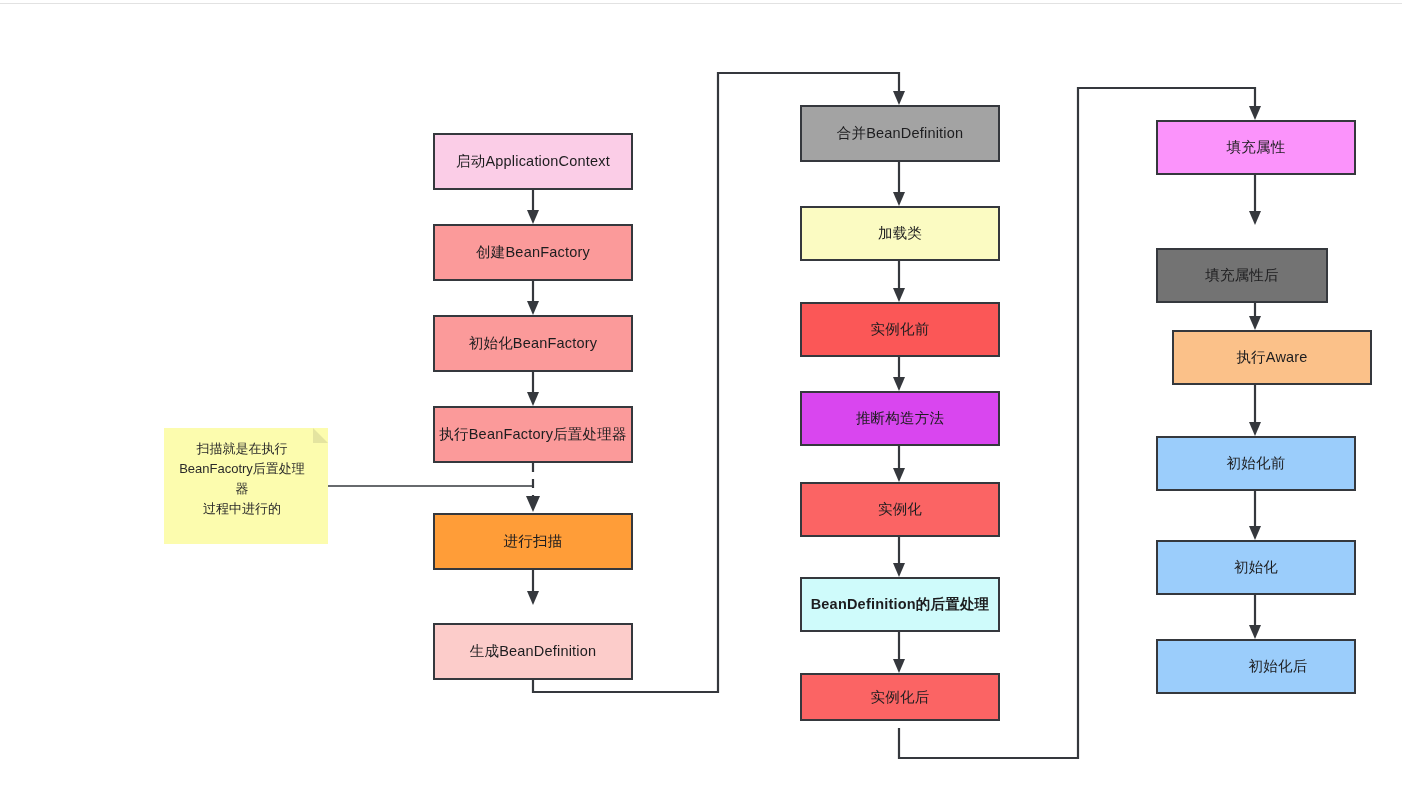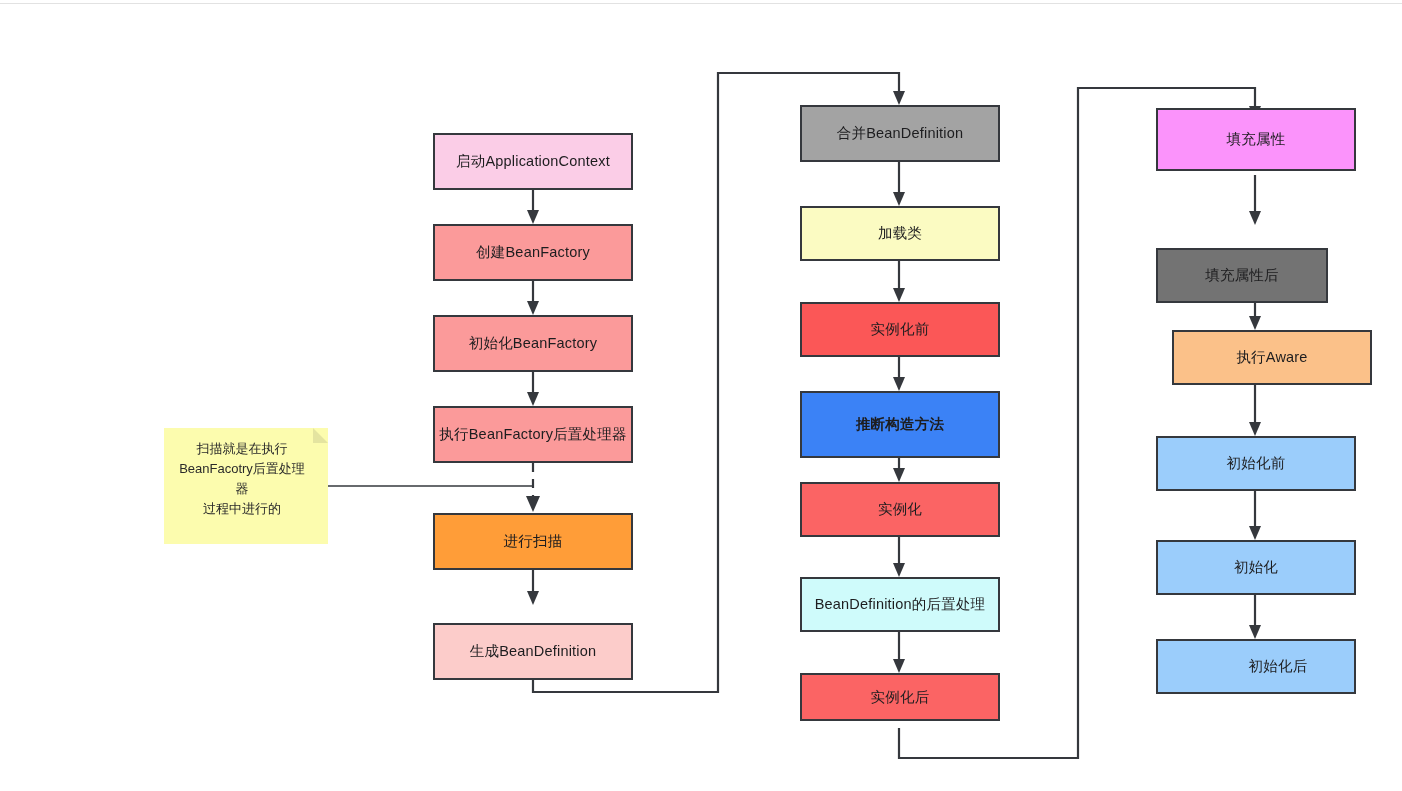--- a/index.html
+++ b/index.html
@@ -190,34 +190,34 @@
 
   <div class="node" style="left:800px; top:105px; width:200px; height:57px; background:#a3a3a3;">
     <span>合并BeanDefinition</span>
   </div>
   <div class="node" style="left:800px; top:206px; width:200px; height:55px; background:#fbfbc2;">
     <span>加载类</span>
   </div>
   <div class="node" style="left:800px; top:302px; width:200px; height:55px; background:#fb5757;">
     <span>实例化前</span>
   </div>
-  <div class="node" style="left:800px; top:391px; width:200px; height:67px; background:#3b82f6;font-weight:bold;">
+  <div class="node" style="left:800px; top:391px; width:200px; height:55px; background:#d946ef;">
     <span>推断构造方法</span>
   </div>
   <div class="node" style="left:800px; top:482px; width:200px; height:55px; background:#fb6464;">
     <span>实例化</span>
   </div>
-  <div class="node" style="left:800px; top:577px; width:200px; height:55px; background:#cffbfb;">
+  <div class="node" style="left:800px; top:577px; width:200px; height:55px; background:#cffbfb;font-weight:bold;">
     <span>BeanDefinition的后置处理</span>
   </div>
   <div class="node" style="left:800px; top:673px; width:200px; height:48px; background:#fb6464;">
     <span>实例化后</span>
   </div>
 
-  <div class="node" style="left:1156px; top:108px; width:200px; height:63px; background:#fb93fb;">
+  <div class="node" style="left:1156px; top:120px; width:200px; height:55px; background:#fb93fb;">
     <span>填充属性</span>
   </div>
   <div class="node" style="left:1156px; top:225px; width:172px; height:55px; background:#737373;margin-top:23px;">
     <span>填充属性后</span>
   </div>
   <div class="node" style="left:1156px; top:330px; width:200px; height:55px; background:#fbc189;margin-left:16px;">
     <span>执行Aware</span>
   </div>
   <div class="node" style="left:1156px; top:436px; width:200px; height:55px; background:#9bcdfb;">
     <span>初始化前</span>

